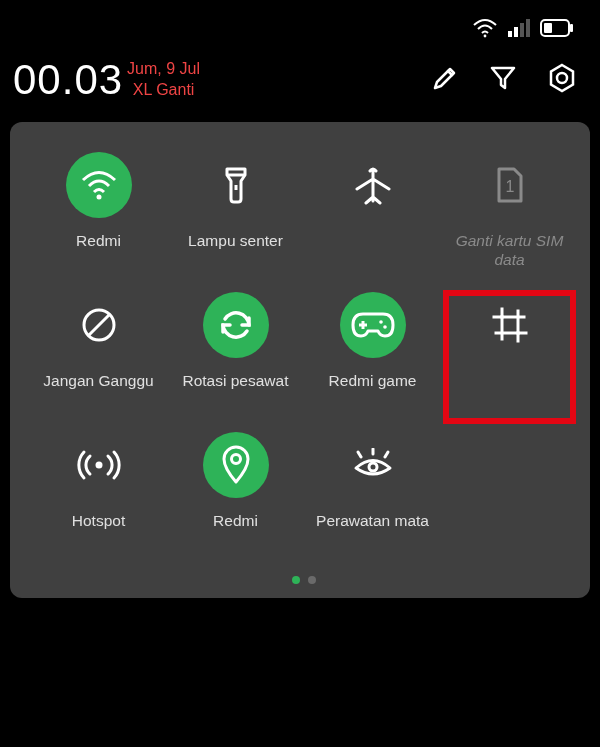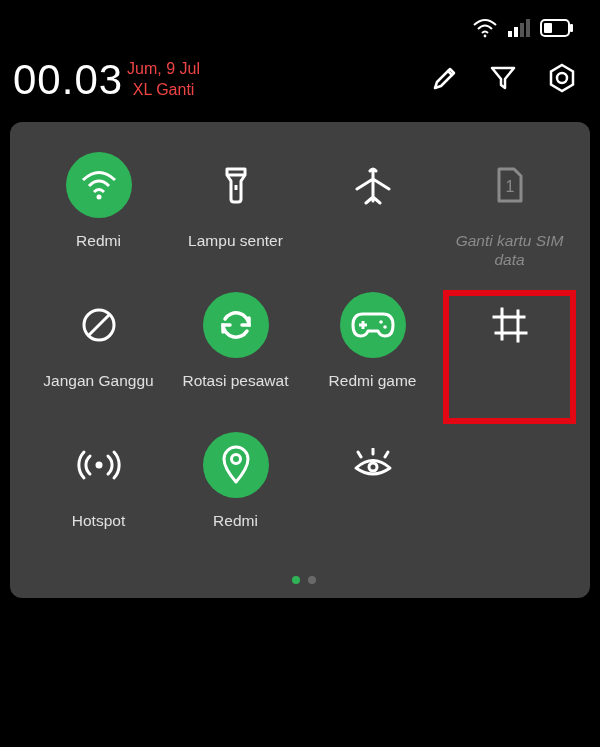--- a/index.html
+++ b/index.html
@@ -207,20 +207,21 @@
     <div class="tile">
       <div class="circle">
         <svg width="44" height="34" viewBox="0 0 44 34" fill="none" stroke="#fff" stroke-width="3" stroke-linecap="round" stroke-linejoin="round">
           <path d="M5 20 Q22 5 39 20 Q22 32 5 20 Z"></path>
           <circle cx="22" cy="19" r="4"></circle>
           <line x1="10" y1="9" x2="7" y2="4"></line>
           <line x1="22" y1="6" x2="22" y2="1"></line>
           <line x1="34" y1="9" x2="37" y2="4"></line>
         </svg>
       </div>
+      <div class="label">Perawatan mata</div>
     </div>
 
   </div>
 
   <div class="dots">
     <div class="dot active"></div>
     <div class="dot"></div>
   </div>
 </div>
 

